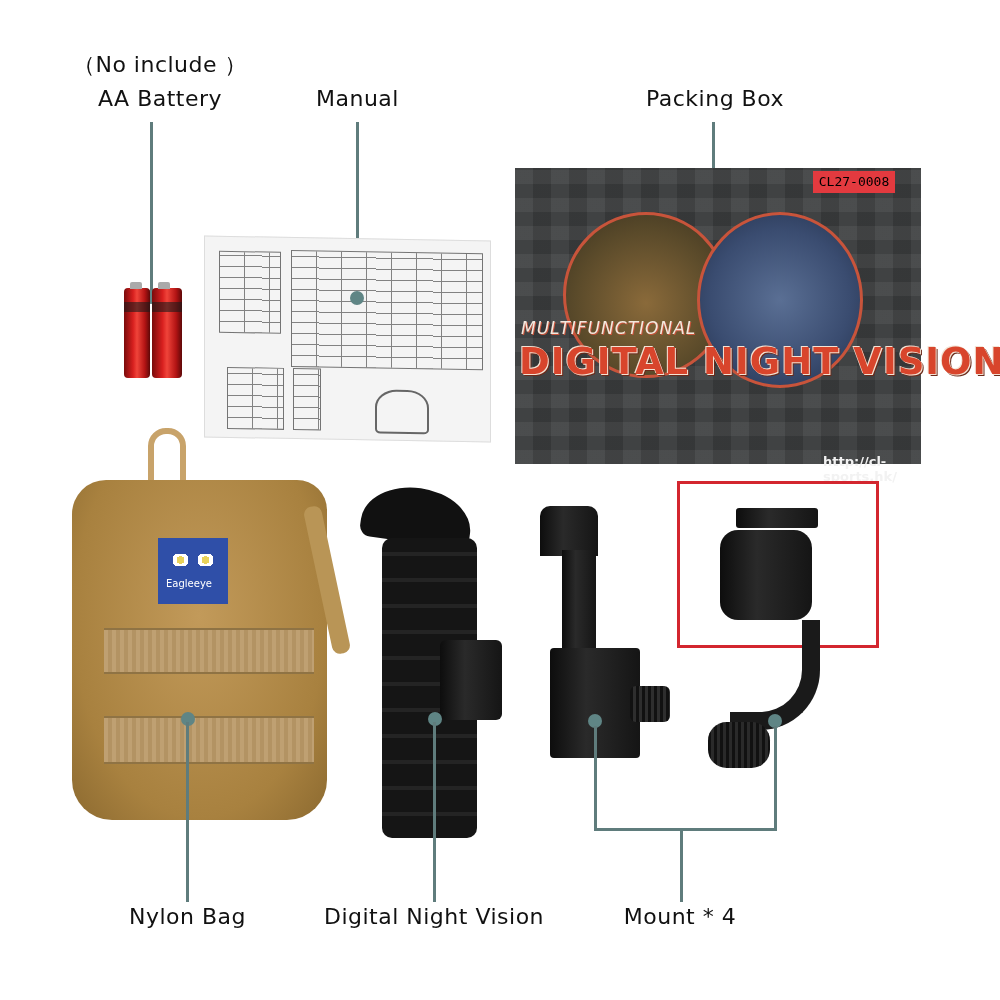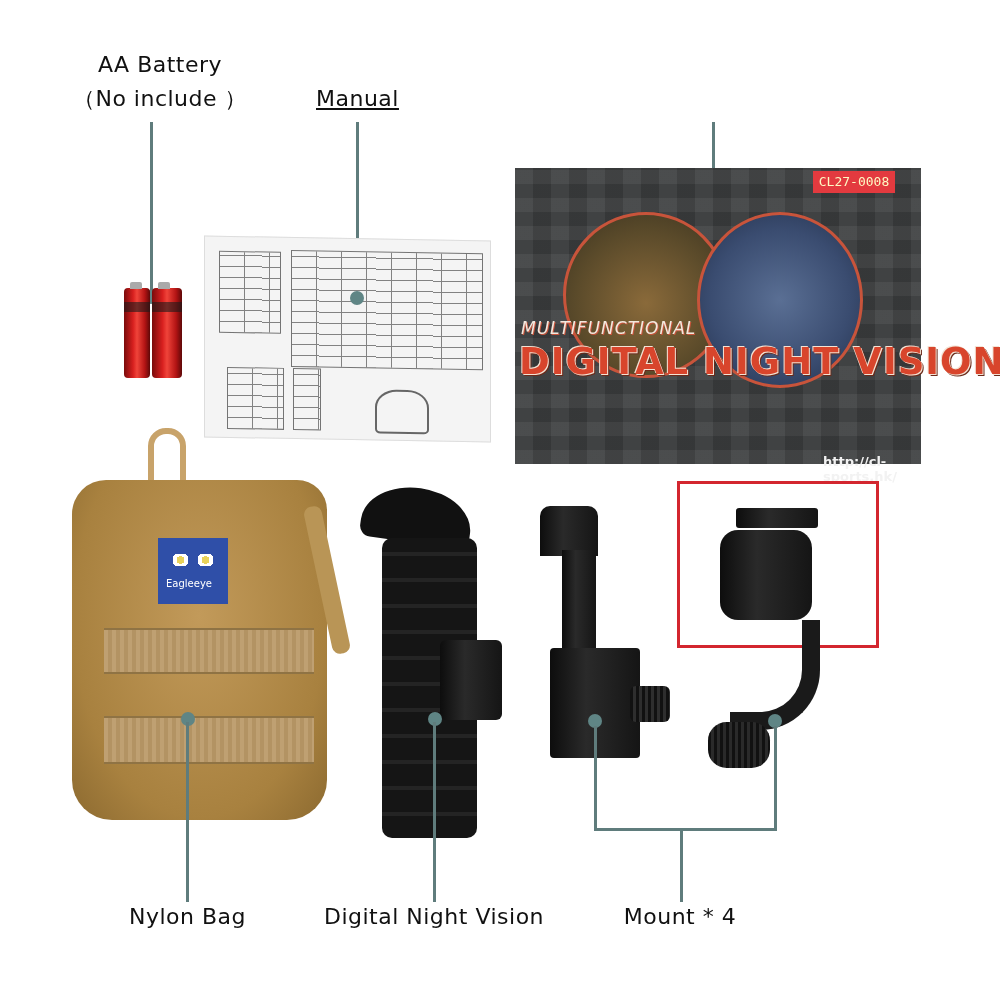--- a/index.html
+++ b/index.html
@@ -16,65 +16,66 @@
   .manual{position:absolute;background:#f4f4f4;border:1px solid #ddd;}
   .manual .grid{position:absolute;border:1px solid #555;background:repeating-linear-gradient(0deg,transparent 0 10px,#666 10px 11px),repeating-linear-gradient(90deg,transparent 0 24px,#666 24px 25px);opacity:.8;}
   
   .box{position:absolute;background:
       repeating-linear-gradient(90deg,rgba(255,255,255,.03) 0 18px,rgba(0,0,0,.08) 18px 36px),
       repeating-linear-gradient(0deg,rgba(255,255,255,.03) 0 14px,rgba(0,0,0,.08) 14px 28px),
       #3f4142;}
   .box .circle{position:absolute;border:3px solid #c8543b;border-radius:50%;}
   .box .c1{background:radial-gradient(circle at 50% 55%,#8a6a3a,#5a4a2a 60%,#3a3220);}
   .box .c2{background:radial-gradient(circle at 50% 50%,#5a6f94,#3a4c70 60%,#23304a);}
-  .box .model{position:absolute;background:#e33a3f;color:#fef9c3;font-family:"DejaVu Sans Mono",monospace;font-size:13px;text-align:center;line-height:22px;}
+  .box .model{position:absolute;background:#e33a3f;color:#000000;font-family:"DejaVu Sans Mono",monospace;font-size:13px;text-align:center;line-height:22px;}
   .box .sub{position:absolute;color:#f3e8de;font-style:italic;font-size:17px;letter-spacing:1px;text-shadow:1px 1px 0 #c8543b;}
   .box .title{position:absolute;color:#d8452c;font-weight:bold;font-size:37px;letter-spacing:1px;text-shadow:-1px -1px 0 #f3e3d5,1px 1px 0 #f3e3d5,2px 2px 0 #6a2a1a;white-space:nowrap;}
   .box .url{position:absolute;color:#f2f2f2;font-size:13px;font-weight:bold;}
   
   .pouch{position:absolute;background:radial-gradient(ellipse at 50% 40%,#c29a5a,#a8813f 70%,#8c6a30);border-radius:34px 30px 40px 40px;}
   .webbing{position:absolute;background:repeating-linear-gradient(90deg,#bfa072 0 4px,#b39363 4px 8px);border-top:2px solid #8f7344;border-bottom:2px solid #8f7344;}
   .patch{position:absolute;background:#2f4fa8;}
   .clip{position:absolute;border:6px solid #c8a36a;border-radius:18px 18px 6px 6px;}
   
   .blk{position:absolute;background:linear-gradient(90deg,#0d0d0d,#2a2a2a 40%,#151515);}
   .redbox{position:absolute;border:3px solid #d3262f;box-sizing:border-box;}
 </style>
 </head>
 <body>
 
 <div id="stage">
 
   <div class="label" style="left:60px;top:48px;width:200px;line-height:34px;">
+    <div>（No include ）</div>
     <div>AA Battery</div>
-    <div>（No include ）</div>
   </div>
   <div class="line" style="left:150px;top:122px;width:3px;height:175px;"></div>
   <div class="dot" style="left:144px;top:290px;"></div>
 
   <div class="battery" style="left:124px;top:288px;width:26px;height:90px;">
       <div class="cap"></div>
       <div class="band" style="top:14px;height:10px;opacity:.6"></div>
     </div>
   <div class="battery" style="left:152px;top:288px;width:30px;height:90px;">
       <div class="cap"></div>
       <div class="band" style="top:14px;height:10px;opacity:.6"></div>
     </div>
 
-  <div class="label" style="left:300px;top:86px;width:115px;text-decoration:underline;">Manual</div>
+  <div class="label" style="left:300px;top:86px;width:115px;">Manual</div>
   <div class="line" style="left:356px;top:122px;width:3px;height:175px;"></div>
   <div class="manual" style="left:204px;top:238px;width:285px;height:200px;transform:skewY(1deg);">
     <div class="grid" style="left:14px;top:14px;width:60px;height:80px;"></div>
     <div class="grid" style="left:86px;top:12px;width:190px;height:115px;"></div>
     <div class="grid" style="left:22px;top:130px;width:55px;height:60px;"></div>
     <div class="grid" style="left:88px;top:130px;width:26px;height:60px;"></div>
     <div class="abs" style="left:170px;top:150px;width:50px;height:40px;border:2px solid #666;border-radius:40% 40% 10% 10%;"></div>
   </div>
   <div class="dot" style="left:350px;top:291px;"></div>
 
+  <div class="label" style="left:630px;top:86px;width:170px;">Packing Box</div>
   <div class="line" style="left:712px;top:122px;width:3px;height:46px;"></div>
   <div class="box" style="left:515px;top:168px;width:406px;height:296px;">
     <div class="model" style="left:298px;top:3px;width:82px;">CL27-0008</div>
     <div class="circle c1" style="left:48px;top:44px;width:160px;height:160px;"></div>
     <div class="circle c2" style="left:182px;top:44px;width:160px;height:170px;"></div>
     <div class="sub" style="left:6px;top:150px;">MULTIFUNCTIONAL</div>
     <div class="title" style="left:4px;top:172px;">DIGITAL NIGHT VISION</div>
     <div class="url" style="left:308px;top:262px;margin-top:24px;">http://cl-sports.hk/</div>
   </div>
 

